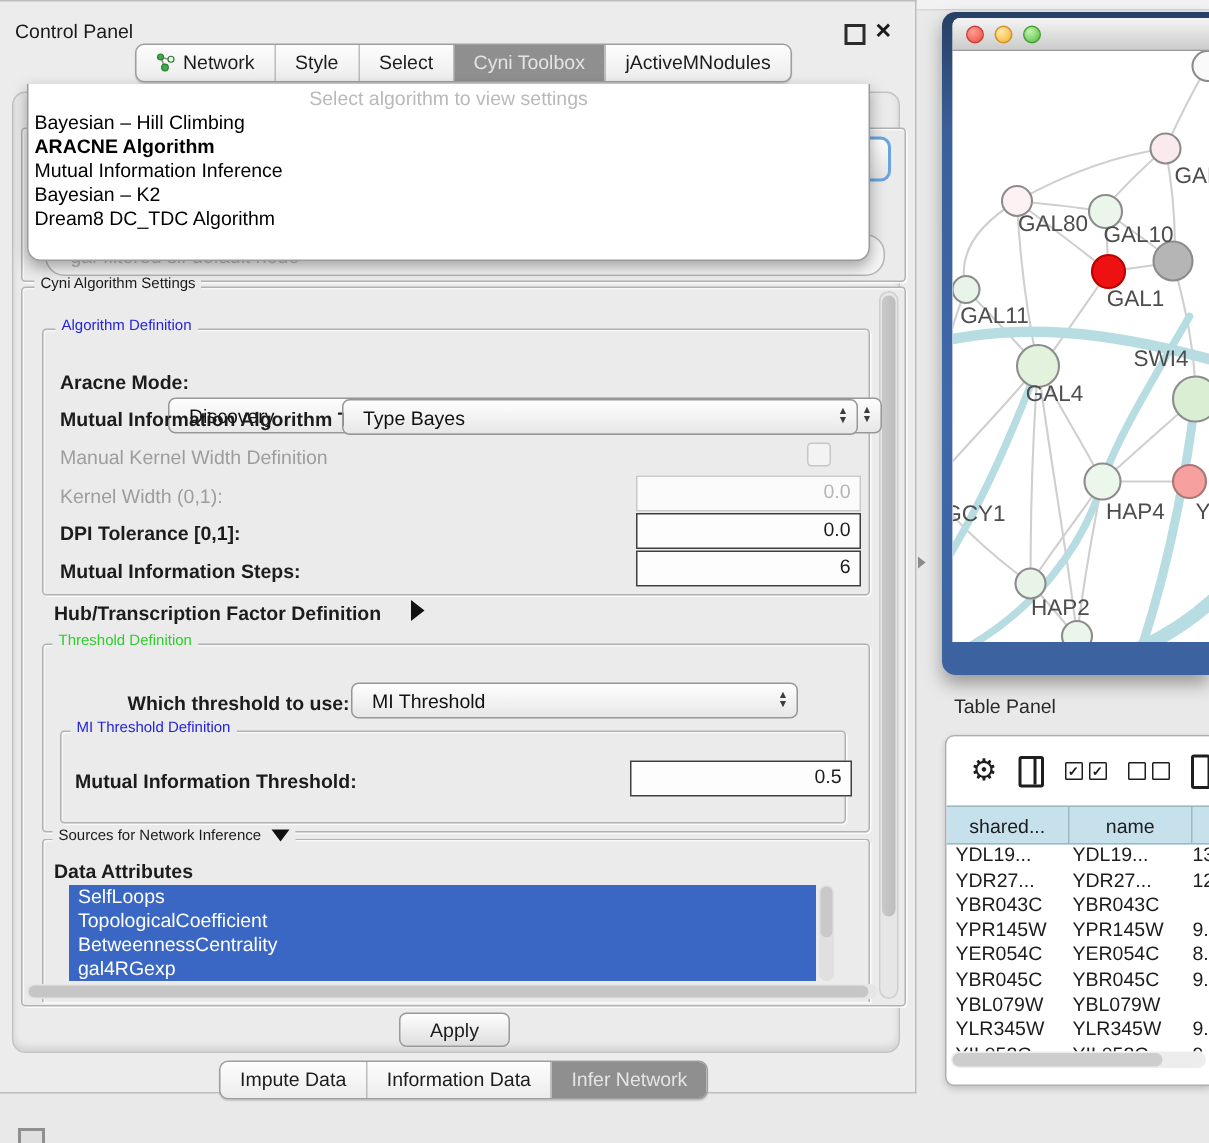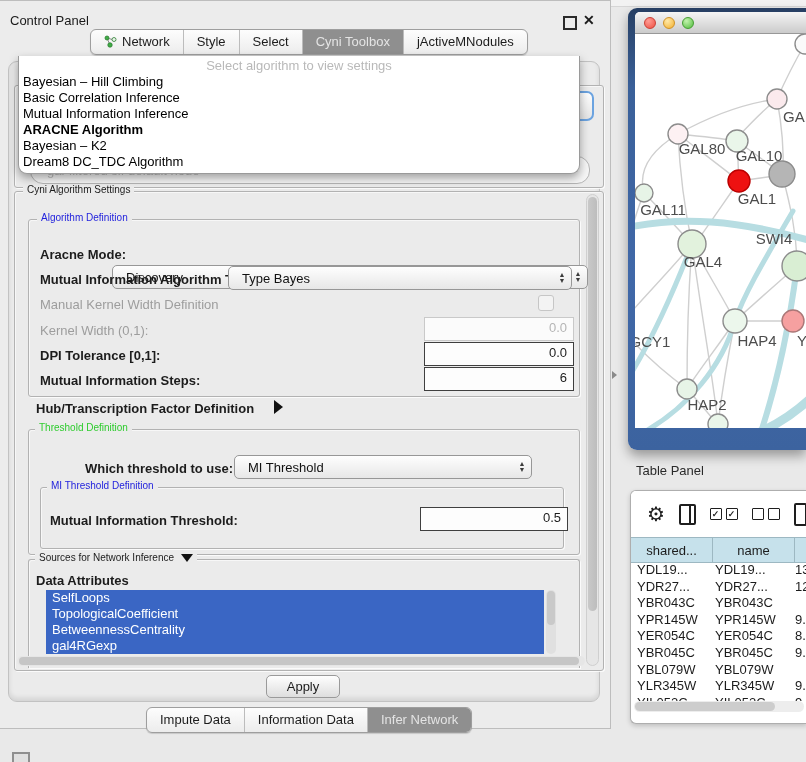--- a/index.html
+++ b/index.html
@@ -122,23 +122,22 @@
 
   <div class="abs" style="left:566px;top:90px;width:28px;height:30px;border:2px solid #6ba3e0;border-radius:7px;background:linear-gradient(#fdfdfd,#e4e4e4);box-sizing:border-box;"></div>
 
   <div class="abs" style="left:30px;top:155px;width:560px;height:28px;border:1px solid #b5b5b5;border-radius:13px;background:#f6f6f6;color:#bdbdbd;line-height:28px;padding-left:16px;box-sizing:border-box;z-index:5;">
     <span>gal-filtered sif default node</span>
   </div>
 
   <div class="abs popup">
     <div class="prompt">Select algorithm to view settings</div>
     <div class="item">Bayesian – Hill Climbing</div>
-    <div class="item">Basic Correlation Inference</div>
+    <div class="item bold">ARACNE Algorithm</div>
     <div class="item">Mutual Information Inference</div>
-    <div class="item bold">ARACNE Algorithm</div>
     <div class="item">Bayesian – K2</div>
     <div class="item">Dream8 DC_TDC Algorithm</div>
   </div>
 
   <div class="abs gbox" style="left:14px;top:190px;width:588px;height:478px;background:#ebebeb;">
     <span class="legend" style="left:8px;">Cyni Algorithm Settings</span>
   </div>
 
   <div class="abs sb-track-v" style="left:586px;top:193px;width:13px;height:472px;"></div>
   <div class="abs sb-thumb-v" style="left:588px;top:196px;width:9px;height:414px;"></div>

